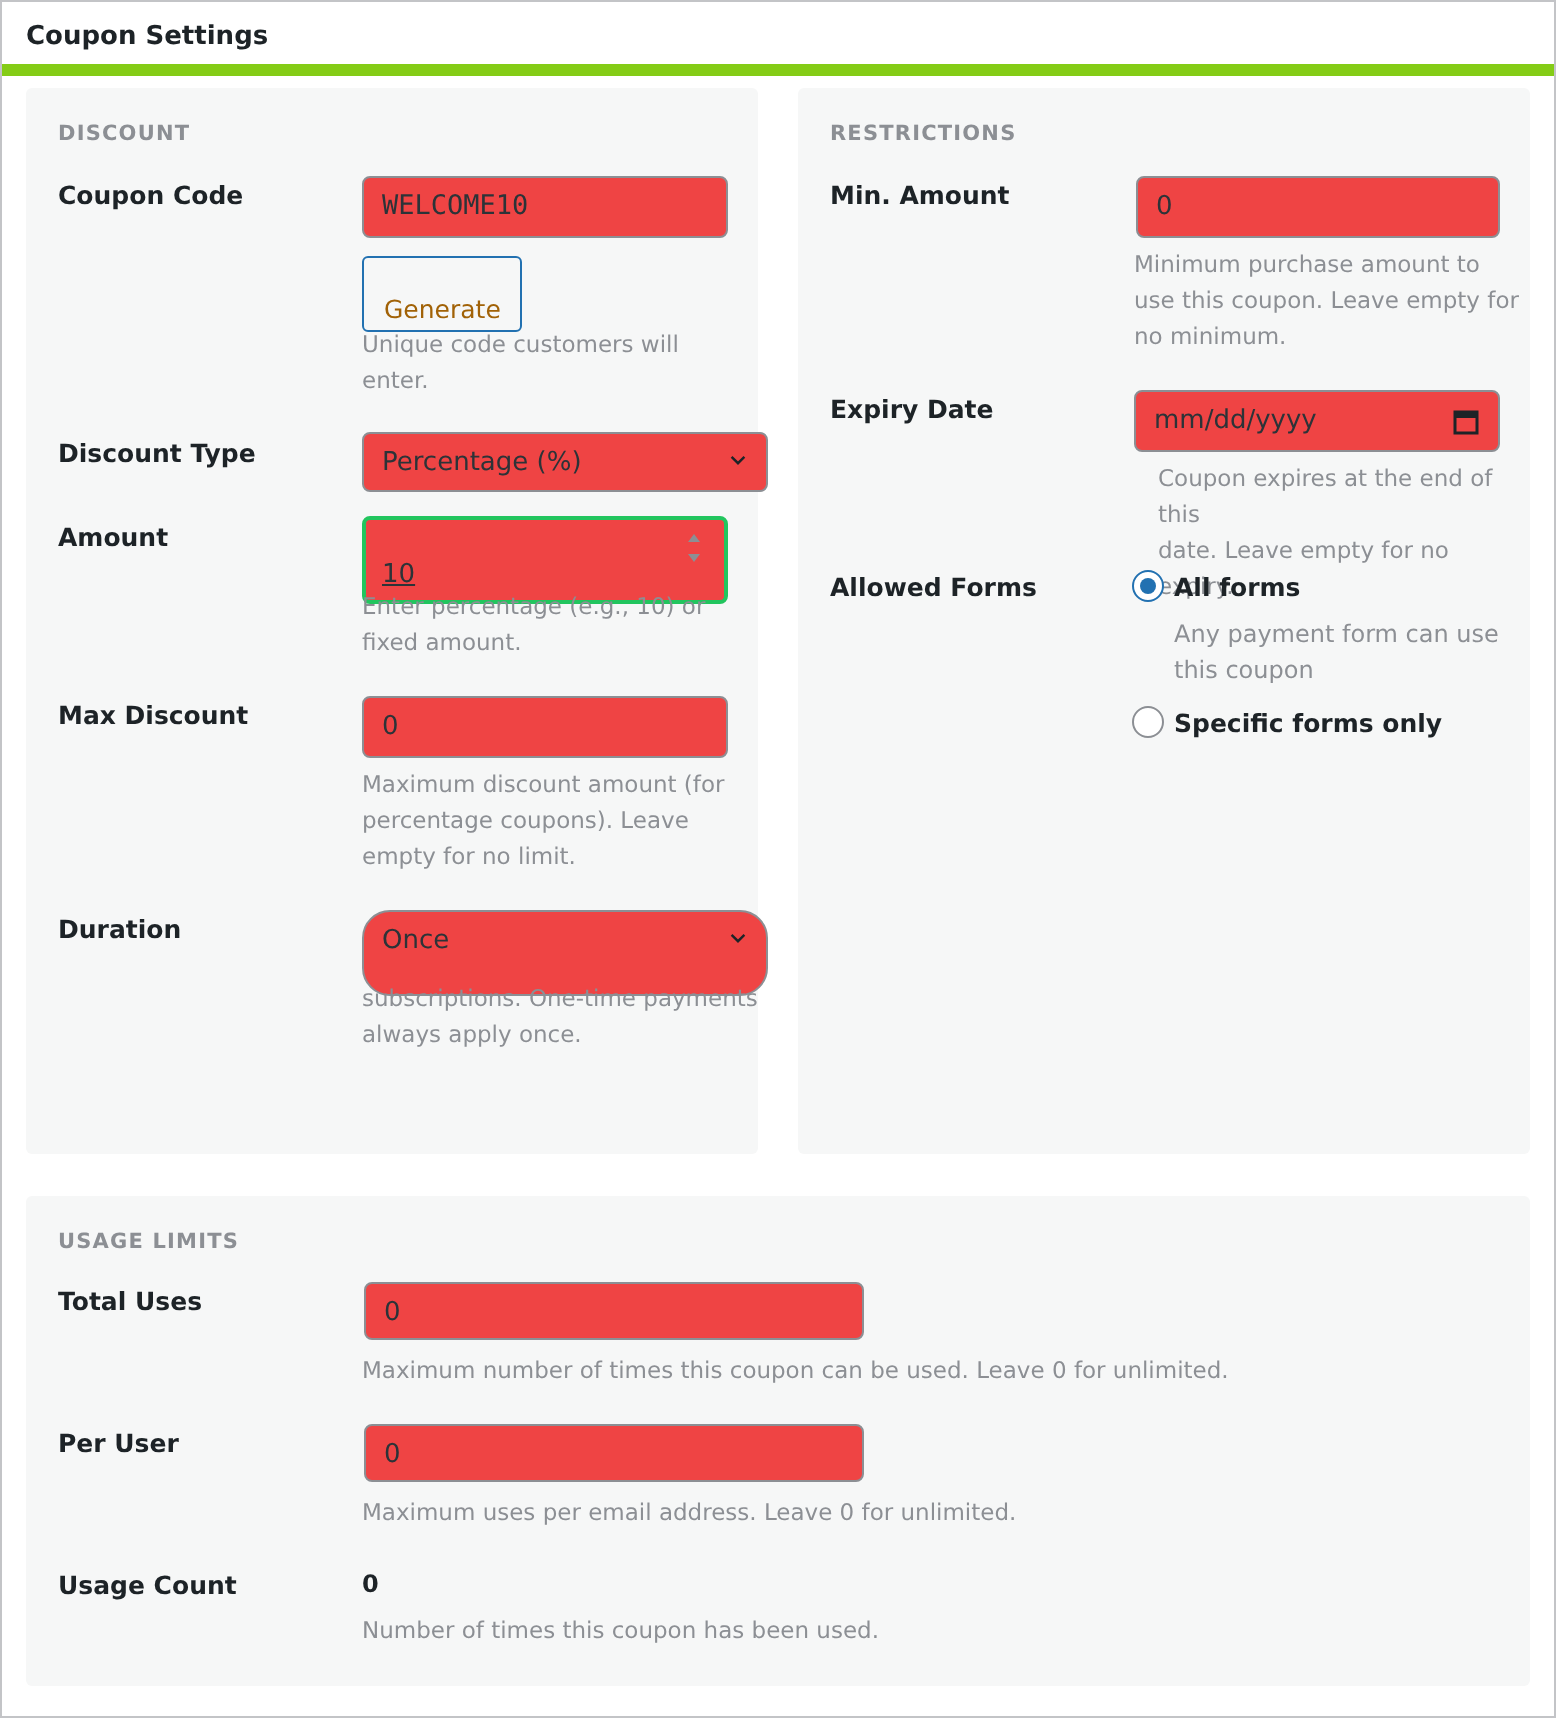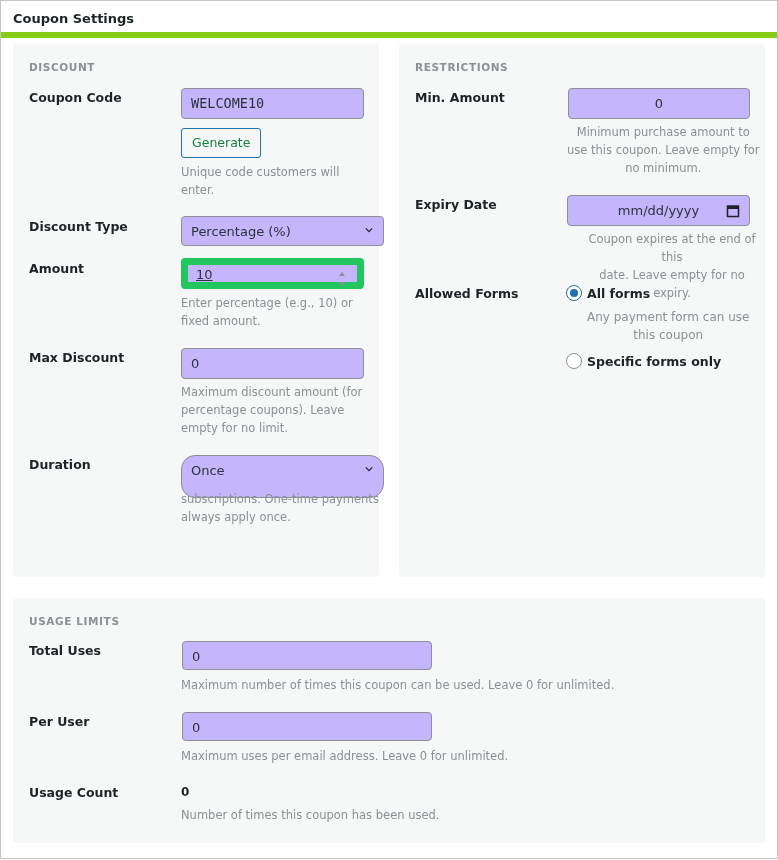--- a/index.html
+++ b/index.html
@@ -18,50 +18,50 @@
     border-bottom: 6px solid #84cc16;
   }
   .panel-title {
     position: absolute; left: 12px; top: 10px;
     font-size: 13px; font-weight: bold; color: #1d2327;
   }
   .card {
     position: absolute; background: #f6f7f7; border-radius: 3px;
   }
   .card-discount { left: 13px; top: 44px; width: 366px; height: 533px; }
-  .card-restrictions { left: 399px; top: 44px; width: 366px; height: 533px; text-align: center; }
+  .card-restrictions { left: 399px; top: 44px; width: 366px; height: 533px; }
   .card-usage { left: 13px; top: 598px; width: 752px; height: 245px; }
 
   .section-title {
     position: absolute; font-size: 10.5px; font-weight: bold;
     color: #8c8f94; letter-spacing: 0.6px;
   }
   .label {
     position: absolute; font-size: 12.5px; font-weight: bold; color: #1d2327;
   }
   .input {
-    position: absolute; height: 31px; background: #c4b5fd;
+    position: absolute; height: 31px; background: #ef4444;
     border: 1px solid #8c8f94; border-radius: 4px;
     font-size: 13px; color: #2c3338; padding: 7px 9px; line-height: 15px;
     white-space: nowrap;
   }
   .input.mono { font-family: "DejaVu Sans Mono", monospace; font-size: 13.5px; }
-  .input.focused { border: 7px solid #22c55e; padding: 2px 8px; text-decoration: underline; }
+  .input.focused { border: 2px solid #22c55e; padding: 20px 8px; text-decoration: underline; }
   .select { border-radius: 4px; }
   .chev {
     position: absolute; right: 10px; top: 9px; width: 8px; height: 8px;
   }
   .spinner { position: absolute; right: 10px; top: 4px; width: 10px; height: 20px; }
   .help {
     position: absolute; font-size: 11.5px; color: #8c8f94; line-height: 18px;
   }
   .btn {
     position: absolute; height: 30px; background: #f6f7f7;
     border: 1px solid #2271b1; border-radius: 3px;
-    color: #15803d; font-size: 12.5px; padding: 6px 10px; line-height: 16px;
+    color: #a16207; font-size: 12.5px; padding: 18px 10px; line-height: 16px;
   }
   .radio {
     position: absolute; width: 16px; height: 16px; border-radius: 50%;
     border: 1px solid #8c8f94; background: #fff;
   }
   .radio.checked::after {
     content: ""; position: absolute; left: 3px; top: 3px;
     width: 8px; height: 8px; border-radius: 50%; background: #2271b1;
   }
   .radio.checked { border-color: #2271b1; }

